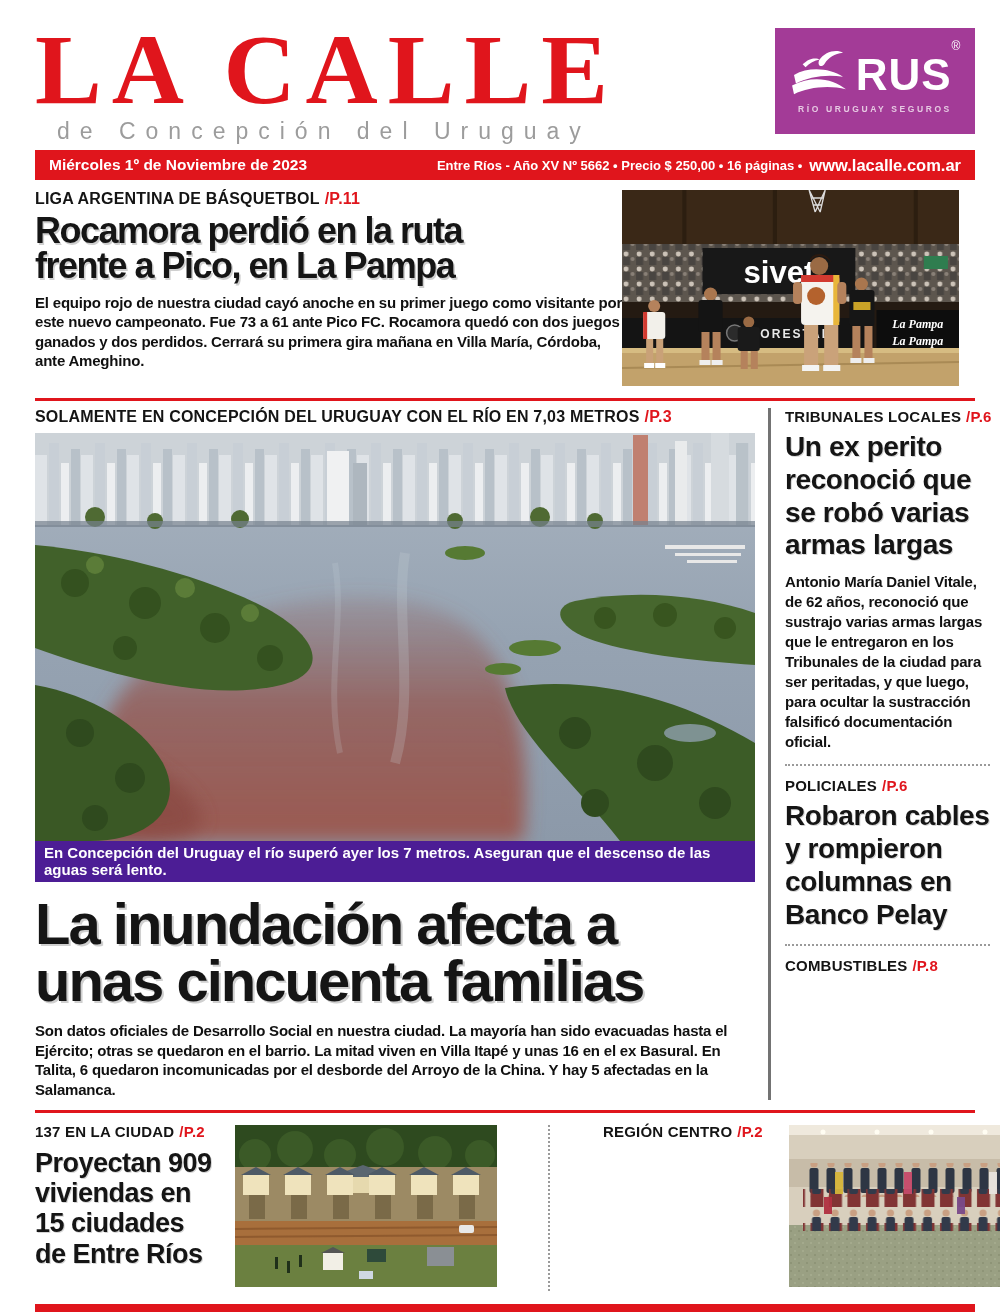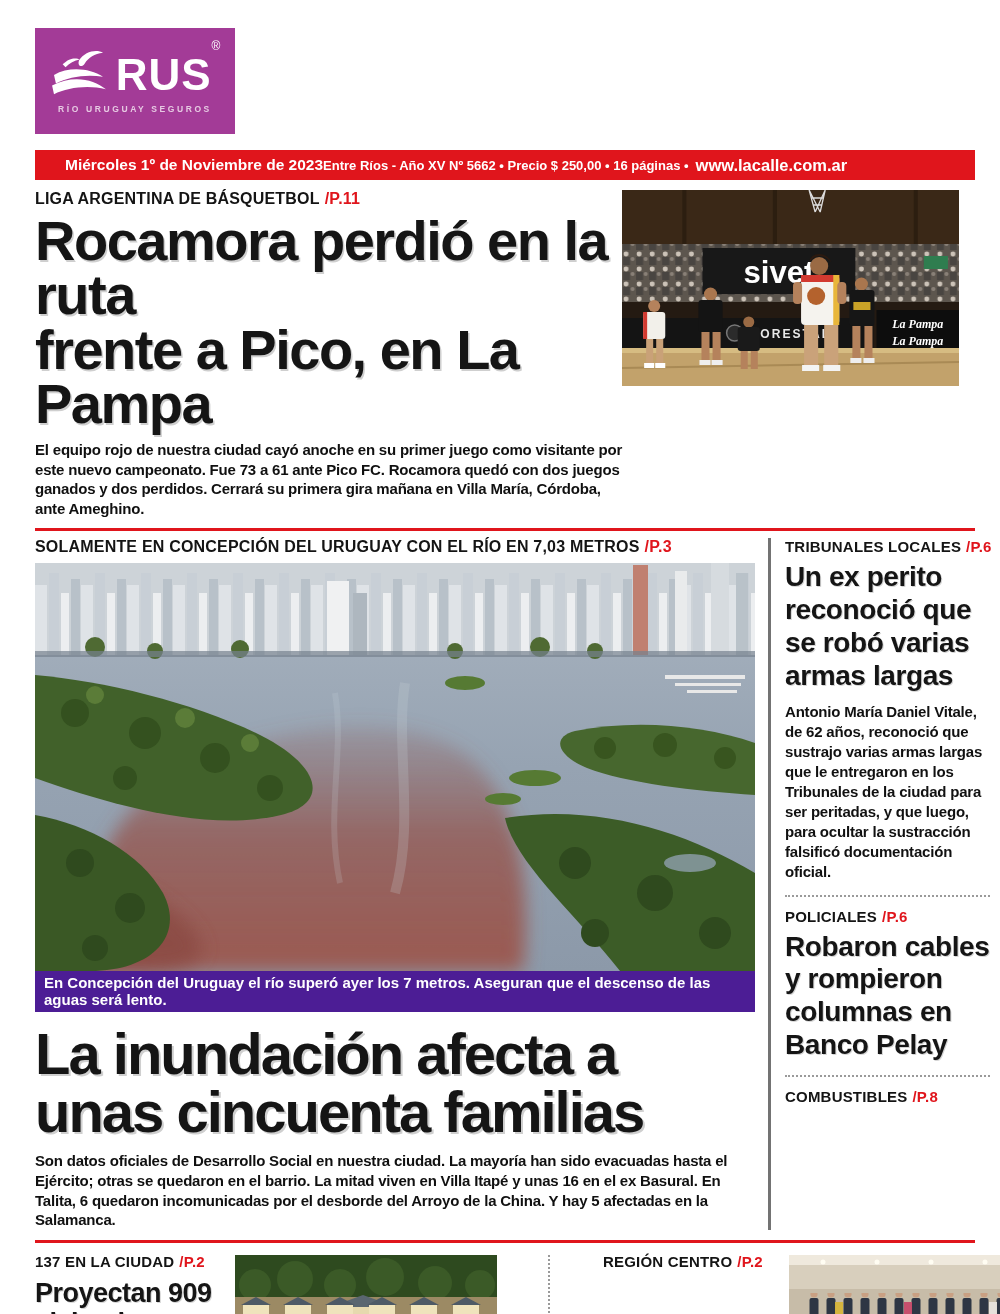--- a/index.html
+++ b/index.html
@@ -23,35 +23,35 @@
     width:200px; height:106px; background:#a33b97; margin-top:2px;
     display:flex; flex-direction:column; align-items:center; justify-content:center;
   }
   .rus-row { display:flex; align-items:center; gap:8px; }
   .rus-name { color:#fff; font-weight:bold; font-size:44px; letter-spacing:1px; line-height:1; }
   .rus-reg { color:#fff; font-size:12px; vertical-align:top; position:relative; top:-14px; }
   .rus-tagline { color:#e6c9e2; font-size:8.5px; letter-spacing:2.6px; margin-top:2px; font-weight:bold; }
   
   .datebar {
     margin-top:2px; height:30px; background:#e0151c; color:#fff;
-    display:flex; justify-content:flex-start; align-items:center;
-    padding:0 30px; font-weight:bold;
+    display:flex; justify-content:space-between; align-items:center;
+    padding:0 14px; font-weight:bold;
   }
   .date-left { font-size:15.5px; }
   .date-right { font-size:13px; display:flex; align-items:center; gap:7px; }
   .website { font-size:16.5px; color:#fff; text-decoration:none; }
   
   .kicker { font-size:16px; font-weight:bold; color:#141414; letter-spacing:.2px; white-space:nowrap; }
   .pref { color:#e0151c; margin-left:5px; font-weight:bold; }
   .kicker.small, .kicker.small .pref { font-size:15px; }
   
   .top-story { position:relative; margin-top:10px; min-height:198px; }
   .top-text { width:598px; }
   .headline { font-weight:800; color:#151515; white-space:pre-line; text-shadow:1.5px 1.5px 0 #cfcfcf; }
-  .top-headline { font-size:56px; line-height:.97; letter-spacing:-1.5px; margin:6px 0 9px; }
+  .top-headline { font-size:36px; line-height:.97; letter-spacing:-1.5px; margin:6px 0 9px; }
   .lead { font-weight:bold; color:#101010; letter-spacing:-.2px; }
   .top-lead { font-size:15px; line-height:1.3; }
   .top-photo { position:absolute; right:16px; top:0; width:337px; height:196px; }
   .top-photo svg, .photo svg { display:block; width:100%; height:100%; }
   
   .red-rule { border:none; border-top:3px solid #e0151c; margin:10px 0 7px; }
   .footer-rule { height:8px; background:#e0151c; margin-top:13px; }
   
   .main-section { display:flex; align-items:stretch; }
   .main-left { width:733px; padding-right:13px; }
@@ -74,20 +74,24 @@
   .b-photo { margin-top:2px; height:162px; }
   .b-photo.housing { width:262px; }
   .b-photo.group { width:268px; }
 </style>
 </head>
 <body>
 
 <div class="page">
 
   <header class="masthead">
+    <div>
+      <div class="mast-title">LA CALLE</div>
+      <div class="mast-sub">de Concepción del Uruguay</div>
+    </div>
     <div class="rus-box">
       <div class="rus-row">
         <span>
           <svg width="58" height="50" viewBox="0 0 60 52">
             <g fill="#ffffff">
               <path d="M30 13 C36 3 49 1 55 5 C46 6 40 10 36 16 C33 21 28 19 30 13 Z"></path>
               <path d="M13 17 C20 10 27 10 31 12 C25 13 20 16 16 20 Z"></path>
               <path d="M4 28 C20 19 41 21 55 30 C38 27 19 30 6 37 Z"></path>
               <path d="M2 39 C23 28 45 32 58 43 C40 38 18 41 4 48 Z"></path>
             </g>

